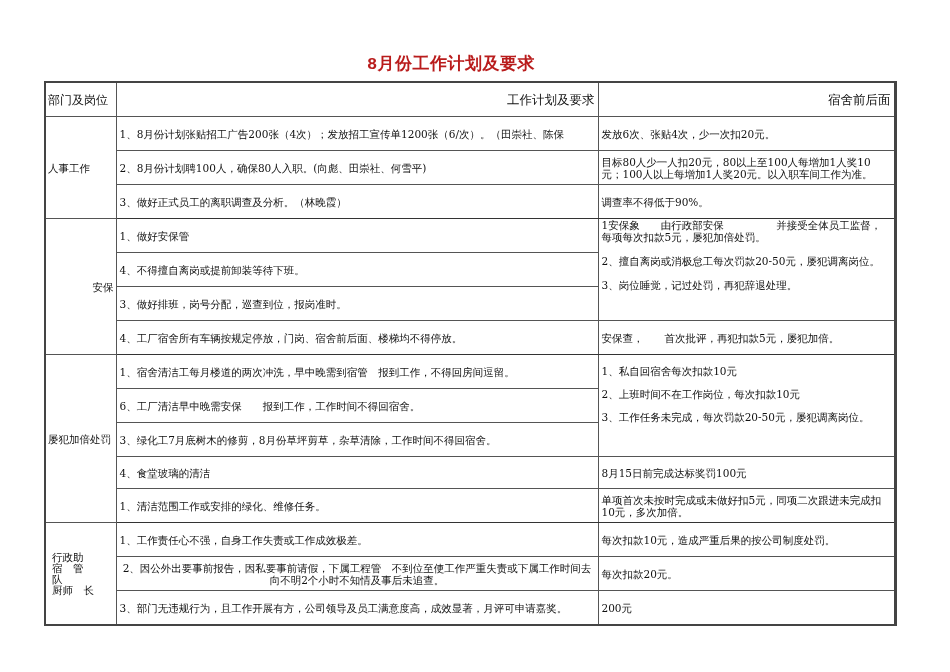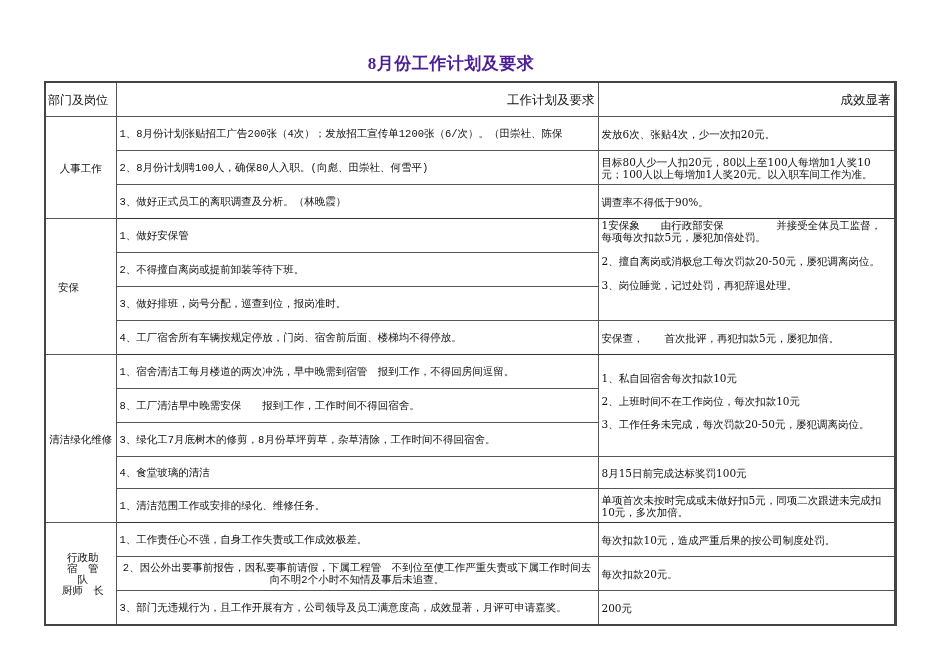--- a/index.html
+++ b/index.html
@@ -1,98 +1,98 @@
 <!DOCTYPE html>
 <html><head>
 <meta charset="utf-8">
 <style>
   html, body { margin:0; padding:0; background:#ffffff; }
   body { width:950px; height:672px; position:relative; overflow:hidden;
          font-family:"DejaVu Serif","Liberation Serif",serif; color:#111; }
   .title { position:absolute; left:0; top:52px; width:902px; text-align:center;
-           font-family:Liberation Serif, serif; font-weight:bold;
-           font-size:17px; letter-spacing:0.5px; color:#4c1d95; }
+           font-family:Liberation Mono, monospace; font-weight:bold;
+           font-size:17px; letter-spacing:0.5px; color:#b91c1c; }
   table { position:absolute; left:44px; top:81px; border-collapse:collapse;
           table-layout:fixed; width:850px; }
   td, th { border:1px solid #555; font-size:10.5px; line-height:12px; padding:0 3px;
            font-weight:normal; vertical-align:middle; overflow:hidden; white-space:nowrap; }
   table { border-top:2px solid #444; border-left:2px solid #444;
           border-right:3px solid #444; border-bottom:2px solid #444;border-radius:25px; }
   th { height:33px; font-size:12.5px; text-align:right; }
   th.dept { text-align:left; padding-left:2px; font-size:12px; }
-  td.dept { text-align:center; padding:0 2px; }
-  td.plan { height:33px;font-family:Liberation Mono, monospace; }
+  td.dept { text-align:left; padding:0 2px; }
+  td.plan { height:33px; }
   td.pen { white-space:normal; }
   tr.sec-end td { border-bottom:1.5px solid #333; }
   .wrap { white-space:normal;text-align:center; }
   .admin-dept { text-align:center; line-height:11px; padding-left:6px !important; }
 </style>
 </head>
 <body>
 
 <div class="title">8月份工作计划及要求</div>
 
 <table>
   <colgroup>
     <col style="width:71px">
     <col style="width:482px">
     <col style="width:297px">
   </colgroup>
   <tbody>
       <tr>
     <th class="dept">部门及岗位</th>
     <th>工作计划及要求</th>
-    <th>成效显著</th>
+    <th>宿舍前后面</th>
   </tr>
 
   <tr>
     <td class="dept" rowspan="3">人事工作</td>
     <td class="plan">1、8月份计划张贴招工广告200张（4次）；发放招工宣传单1200张（6/次）。（田崇社、陈保</td>
     <td class="pen">发放6次、张贴4次，少一次扣20元。</td>
   </tr>
   <tr>
     <td class="plan">2、8月份计划聘100人，确保80人入职。(向彪、田崇社、何雪平)</td>
     <td class="pen">目标80人少一人扣20元，80以上至100人每增加1人奖10元；100人以上每增加1人奖20元。以入职车间工作为准。</td>
   </tr>
   <tr class="sec-end">
     <td class="plan">3、做好正式员工的离职调查及分析。（林晚霞）</td>
     <td class="pen">调查率不得低于90%。</td>
   </tr>
 
   <tr>
-    <td class="dept" rowspan="4" style="text-align:left;padding-left:12px;">安保</td>
+    <td class="dept" rowspan="4" style="text-align:right;padding-left:12px;">安保</td>
     <td class="plan">1、做好安保管</td>
     <td class="pen" rowspan="3" style="white-space:pre-line;vertical-align:top;">1安保象　　由行政部安保　　　　　并接受全体员工监督，每项每次扣款5元，屡犯加倍处罚。
 
 2、擅自离岗或消极怠工每次罚款20-50元，屡犯调离岗位。
 
 3、岗位睡觉，记过处罚，再犯辞退处理。</td>
   </tr>
   <tr>
-    <td class="plan">2、不得擅自离岗或提前卸装等待下班。</td>
+    <td class="plan">4、不得擅自离岗或提前卸装等待下班。</td>
   </tr>
   <tr>
     <td class="plan">3、做好排班，岗号分配，巡查到位，报岗准时。</td>
   </tr>
   <tr class="sec-end">
     <td class="plan">4、工厂宿舍所有车辆按规定停放，门岗、宿舍前后面、楼梯均不得停放。</td>
     <td class="pen">安保查，　　首次批评，再犯扣款5元，屡犯加倍。</td>
   </tr>
 
   <tr>
-    <td class="dept" rowspan="5">清洁绿化维修</td>
+    <td class="dept" rowspan="5">屡犯加倍处罚</td>
     <td class="plan">1、宿舍清洁工每月楼道的两次冲洗，早中晚需到宿管　报到工作，不得回房间逗留。</td>
-    <td class="pen" rowspan="3" style="white-space:pre-line;vertical-align:top;padding-top:18px;line-height:11.5px;">1、私自回宿舍每次扣款10元
+    <td class="pen" rowspan="3" style="white-space:pre-line;vertical-align:top;padding-top:11px;line-height:11.5px;">1、私自回宿舍每次扣款10元
 
 2、上班时间不在工作岗位，每次扣款10元
 
 3、工作任务未完成，每次罚款20-50元，屡犯调离岗位。</td>
   </tr>
   <tr>
-    <td class="plan">8、工厂清洁早中晚需安保　　报到工作，工作时间不得回宿舍。</td>
+    <td class="plan">6、工厂清洁早中晚需安保　　报到工作，工作时间不得回宿舍。</td>
   </tr>
   <tr>
     <td class="plan">3、绿化工7月底树木的修剪，8月份草坪剪草，杂草清除，工作时间不得回宿舍。</td>
   </tr>
   <tr>
     <td class="plan" style="height:31px;">4、食堂玻璃的清洁</td>
     <td class="pen">8月15日前完成达标奖罚100元</td>
   </tr>
   <tr class="sec-end">
     <td class="plan">1、清洁范围工作或安排的绿化、维修任务。</td>

